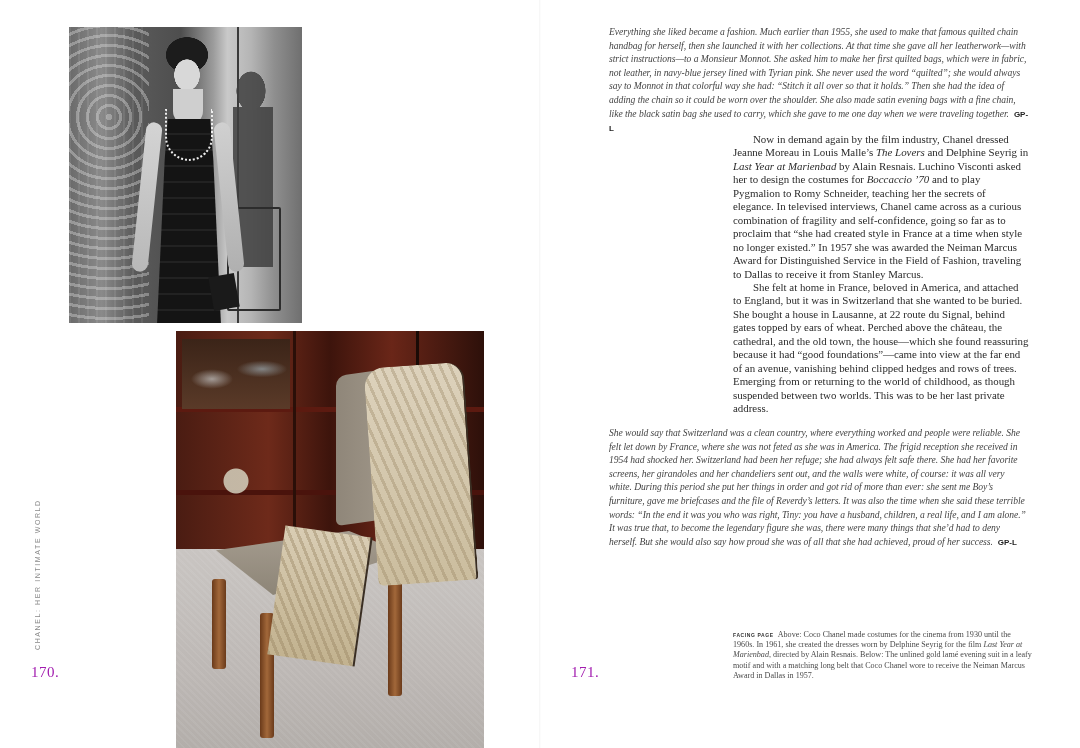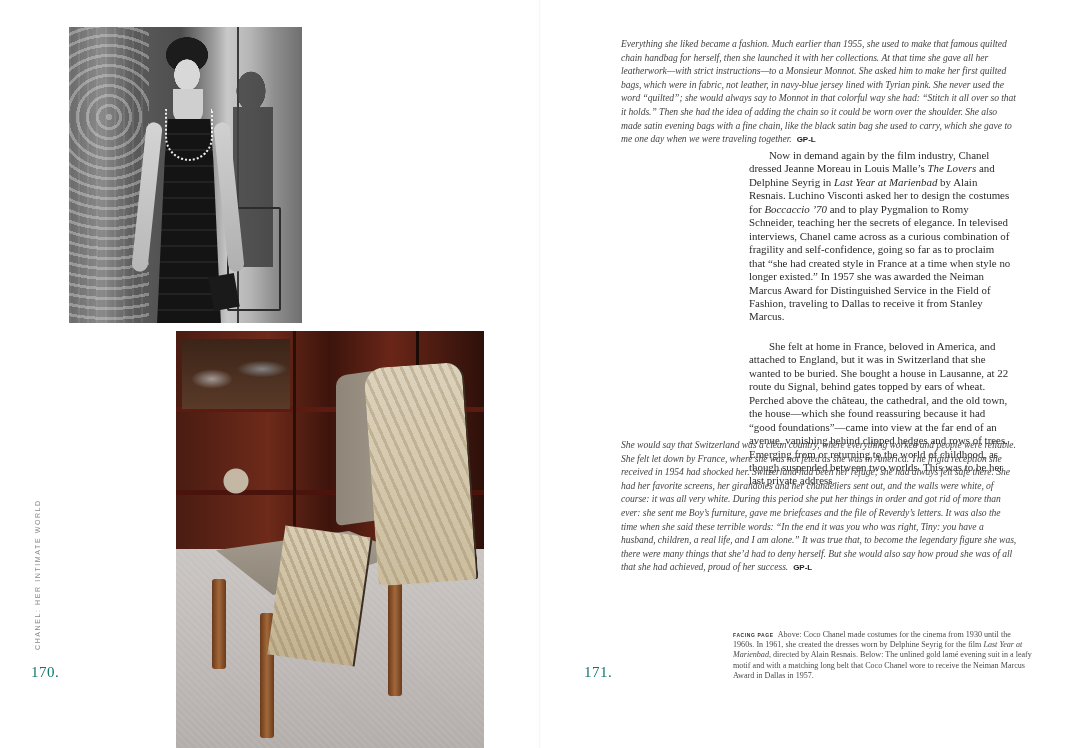--- a/index.html
+++ b/index.html
@@ -125,44 +125,44 @@
     border-right: 2px solid #3a2e22; transform: rotate(8deg);
   }
 
   .running-head {
     position: absolute; left: 34px; top: 650px;
     transform-origin: 0 0; transform: rotate(-90deg);
     font-family: "Liberation Sans", "DejaVu Sans", sans-serif;
     font-size: 7px; letter-spacing: 1.6px; color: #8a8a8a; white-space: nowrap;
   }
   .folio {
-    position: absolute; font-size: 15px; color: #0f766e; letter-spacing: .5px;
+    position: absolute; font-size: 15px; color: #a21caf; letter-spacing: .5px;
   }
   .folio-left { left: 31px; top: 664px; }
-  .folio-right { left: 571px; top: 664px; margin-left: 13px; }
+  .folio-right { left: 571px; top: 664px; }
 
   
   .quote {
     position: absolute; left: 609px; width: 420px;
     font-style: italic; font-size: 9.6px; line-height: 13.6px;
     color: #444; letter-spacing: -0.05px;
   }
   .quote-top { top: 25px; }
   .quote-bottom { top: 426px; }
-  .quote p { margin: 12px; }
+  .quote p { margin: 0; }
   .sig {
     font-style: normal; font-family: "Liberation Sans", "DejaVu Sans", sans-serif;
     font-weight: bold; font-size: 8px; color: #222; margin-left: 5px;
   }
 
   .body-text {
     position: absolute; left: 733px; top: 133px; width: 296px;
     font-size: 10.9px; line-height: 13.45px; color: #2a2a2a;
   }
-  .body-text p { margin: 16px; text-indent: 20px; }
+  .body-text p { margin: 0; text-indent: 20px; }
   .body-text em { font-style: italic; }
 
   .caption {
     position: absolute; left: 733px; top: 630px; width: 300px;
     font-size: 8.1px; line-height: 10.2px; color: #4a4a4a;
   }
   .caption .label {
     font-family: "Liberation Sans", "DejaVu Sans", sans-serif;
     font-size: 5px; font-weight: bold; letter-spacing: .6px; color: #333;
     margin-right: 4px;

